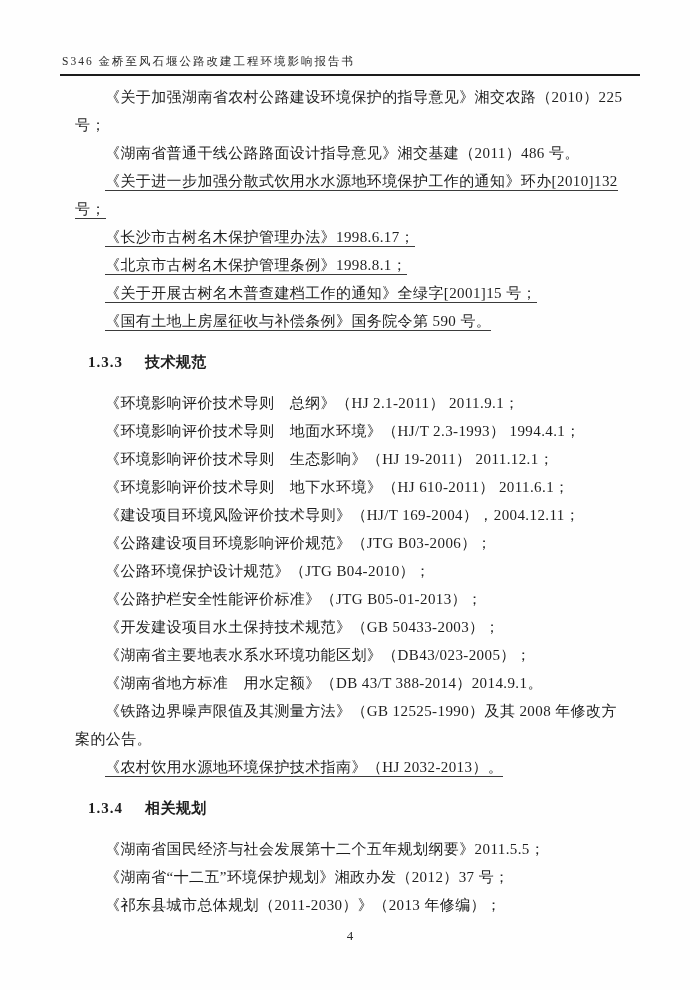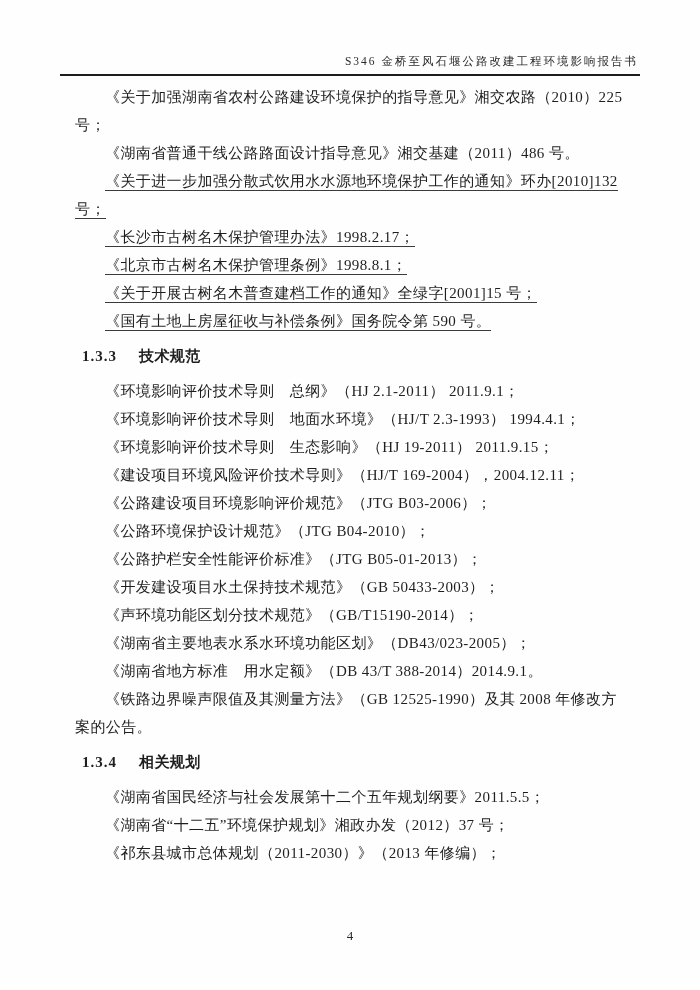--- a/index.html
+++ b/index.html
@@ -11,21 +11,21 @@
     outline: 1px solid #d8d8d8;
     font-family: "Liberation Serif", "DejaVu Serif", serif;
     color: #1e1e1e;
     overflow: hidden;
   }
   .page-header {
     position: absolute;
     top: 54px;
     left: 62px;
     right: 62px;
-    text-align: right;
+    text-align: left;
     font-size: 11.5px;
     letter-spacing: 2px;
     color: #2a2a2a;
   }
   .header-rule {
     position: absolute;
     top: 74px;
     left: 60px;
     right: 60px;
     border-top: 2px solid #1c1c1c;
@@ -41,21 +41,21 @@
   }
   .para {
     margin: 0;
     text-indent: 2em;
   }
   .para .u {
     border-bottom: 1px solid #3a3a3a;
     padding-bottom: 1px;
   }
   .heading {
-    margin: 7px;
+    margin: 13px;
     font-weight: bold;
     text-indent: 0;
   }
   .heading .h-num { margin-right: 22px; letter-spacing: 1px; }
   .page-footer {
     position: absolute;
     left: 0;
     right: 0;
     bottom: 46px;
     text-align: center;
@@ -67,37 +67,38 @@
 <body>
 
 <div class="page">
   <div class="page-header">S346 金桥至风石堰公路改建工程环境影响报告书</div>
   <div class="header-rule"></div>
 
   <div class="document-body">
       <p class="para"><span class="text">《关于加强湖南省农村公路建设环境保护的指导意见》湘交农路（2010）225 号；</span></p>
       <p class="para"><span class="text">《湖南省普通干线公路路面设计指导意见》湘交基建（2011）486 号。</span></p>
       <p class="para"><span class="text u">《关于进一步加强分散式饮用水水源地环境保护工作的通知》环办[2010]132 号；</span></p>
-      <p class="para"><span class="text u">《长沙市古树名木保护管理办法》1998.2.17；</span></p>
+      <p class="para"><span class="text u">《长沙市古树名木保护管理办法》1998.6.17；</span></p>
       <p class="para"><span class="text u">《北京市古树名木保护管理条例》1998.8.1；</span></p>
       <p class="para"><span class="text u">《关于开展古树名木普查建档工作的通知》全绿字[2001]15 号；</span></p>
       <p class="para"><span class="text u">《国有土地上房屋征收与补偿条例》国务院令第 590 号。</span></p>
       <p class="heading"><span class="h-num">1.3.3</span><span class="h-title">技术规范</span></p>
       <p class="para"><span class="text">《环境影响评价技术导则　总纲》（HJ 2.1-2011） 2011.9.1；</span></p>
       <p class="para"><span class="text">《环境影响评价技术导则　地面水环境》（HJ/T 2.3-1993） 1994.4.1；</span></p>
-      <p class="para"><span class="text">《环境影响评价技术导则　生态影响》（HJ 19-2011） 2011.9.15；</span></p>
+      <p class="para"><span class="text">《环境影响评价技术导则　生态影响》（HJ 19-2011） 2011.12.1；</span></p>
+      <p class="para"><span class="text">《环境影响评价技术导则　地下水环境》（HJ 610-2011） 2011.6.1；</span></p>
       <p class="para"><span class="text">《建设项目环境风险评价技术导则》（HJ/T 169-2004），2004.12.11；</span></p>
       <p class="para"><span class="text">《公路建设项目环境影响评价规范》（JTG B03-2006）；</span></p>
       <p class="para"><span class="text">《公路环境保护设计规范》（JTG B04-2010）；</span></p>
       <p class="para"><span class="text">《公路护栏安全性能评价标准》（JTG B05-01-2013）；</span></p>
       <p class="para"><span class="text">《开发建设项目水土保持技术规范》（GB 50433-2003）；</span></p>
-      <p class="para"><span class="text">《声环境功能区划分技术规范》（GB/T15190-2014）；</span></p>
       <p class="para"><span class="text">《湖南省主要地表水系水环境功能区划》（DB43/023-2005）；</span></p>
       <p class="para"><span class="text">《湖南省地方标准　用水定额》（DB 43/T 388-2014）2014.9.1。</span></p>
       <p class="para"><span class="text">《铁路边界噪声限值及其测量方法》（GB 12525-1990）及其 2008 年修改方案的公告。</span></p>
+      <p class="para"><span class="text u">《农村饮用水源地环境保护技术指南》（HJ 2032-2013）。</span></p>
       <p class="heading"><span class="h-num">1.3.4</span><span class="h-title">相关规划</span></p>
       <p class="para"><span class="text">《湖南省国民经济与社会发展第十二个五年规划纲要》2011.5.5；</span></p>
       <p class="para"><span class="text">《湖南省“十二五”环境保护规划》湘政办发（2012）37 号；</span></p>
       <p class="para"><span class="text">《祁东县城市总体规划（2011-2030）》（2013 年修编）；</span></p>
     </div>
 
   <div class="page-footer">4</div>
 </div>
 
 </body></html>

